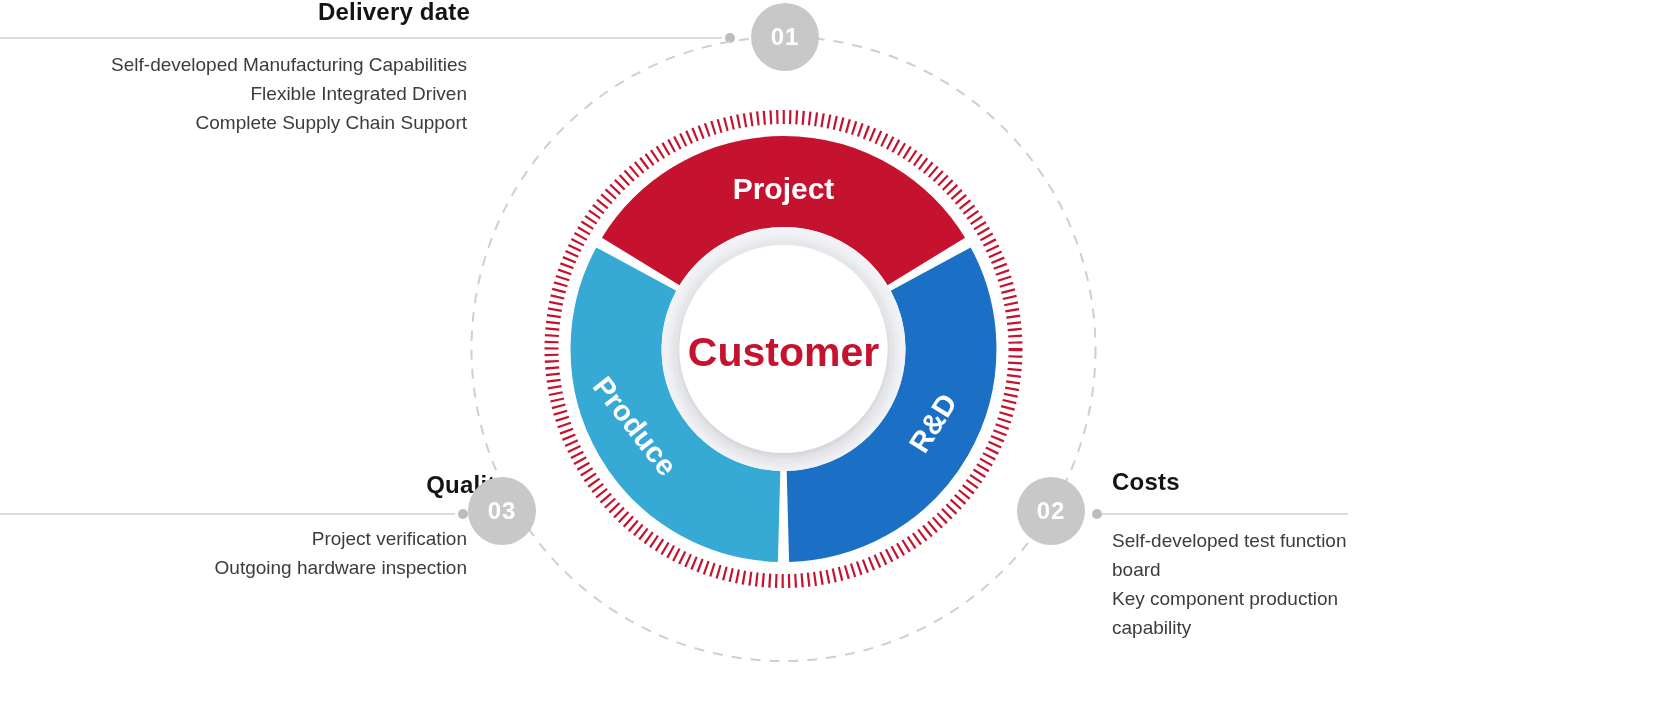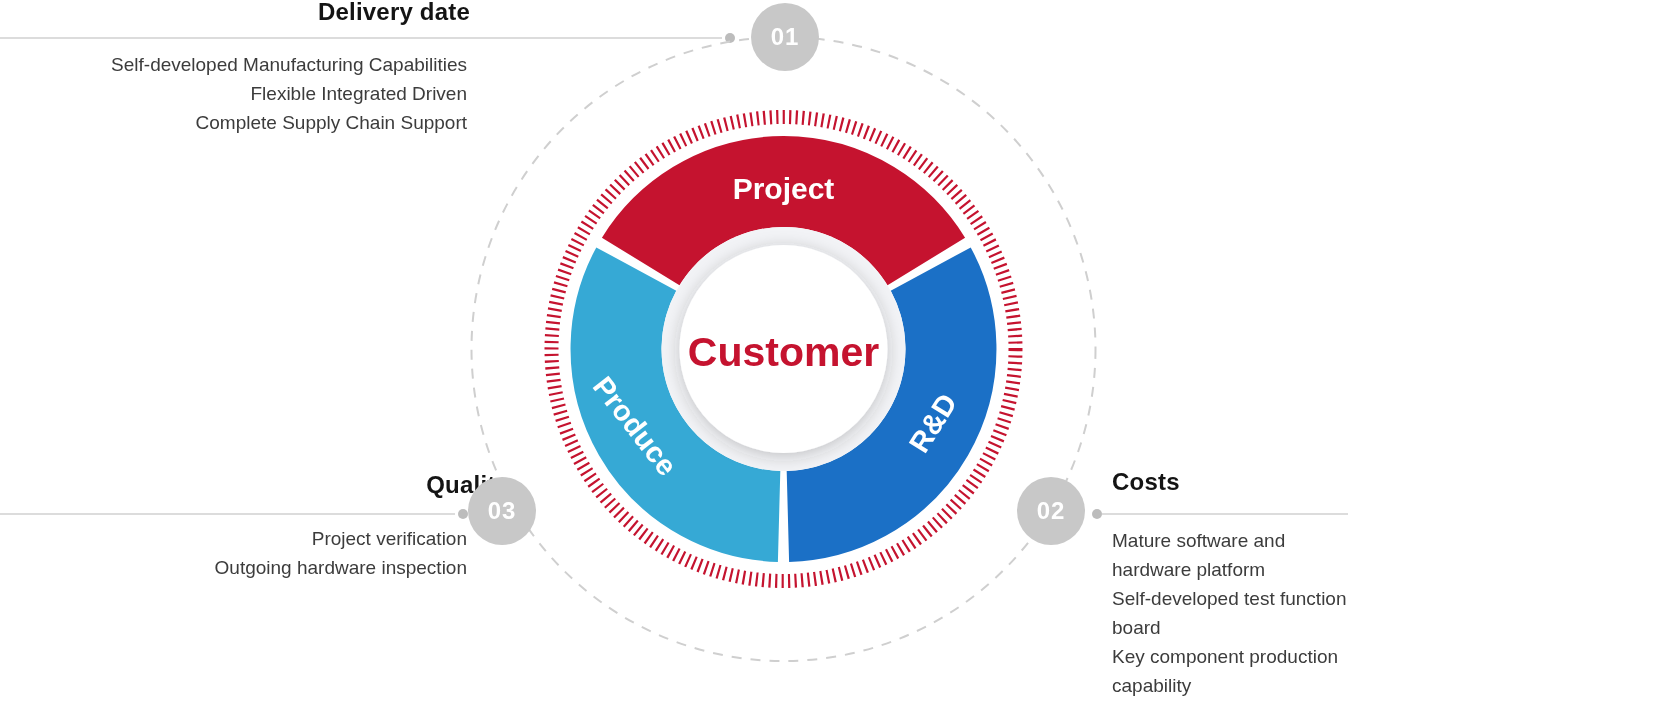--- a/index.html
+++ b/index.html
@@ -88,21 +88,20 @@
   <ul class="list right-align" style="left:0; top:524px; width:467px;">
     <li>Project verification</li>
     <li>Outgoing hardware inspection</li>
   </ul>
 
   <div class="heading" style="left:1112px; top:468px;">Costs</div>
   <div class="rule" style="left:1102px; top:513px; width:578px;">
     <span class="end-dot" style="left:-10px;"></span>
   </div>
   <ul class="list" style="left:1112px; top:526px;">
-    <li>Mature software and hardware platform</li>
     <li>Self-developed test function board</li>
     <li>Key component production capability</li>
   </ul>
 
   <svg class="diagram-svg" width="700" height="719" viewBox="0 0 700 719">
     <defs>
       <filter id="centerShadow" x="-60%" y="-60%" width="220%" height="220%">
         <feDropShadow dx="0" dy="3" stdDeviation="8" flood-color="#333333" flood-opacity="0.25"></feDropShadow>
       </filter>
     </defs>

